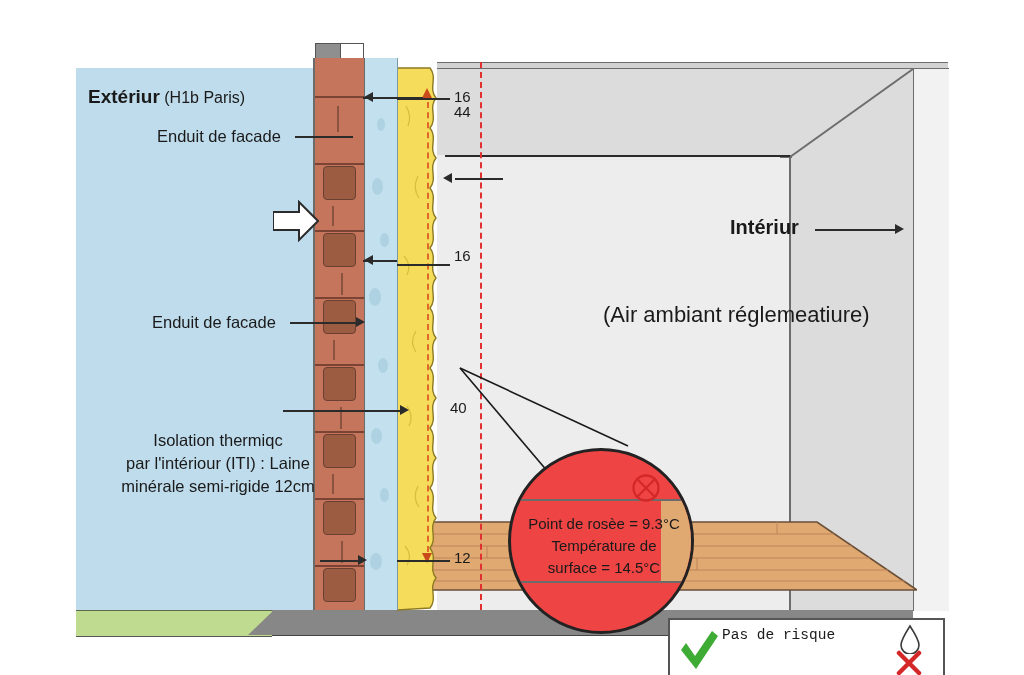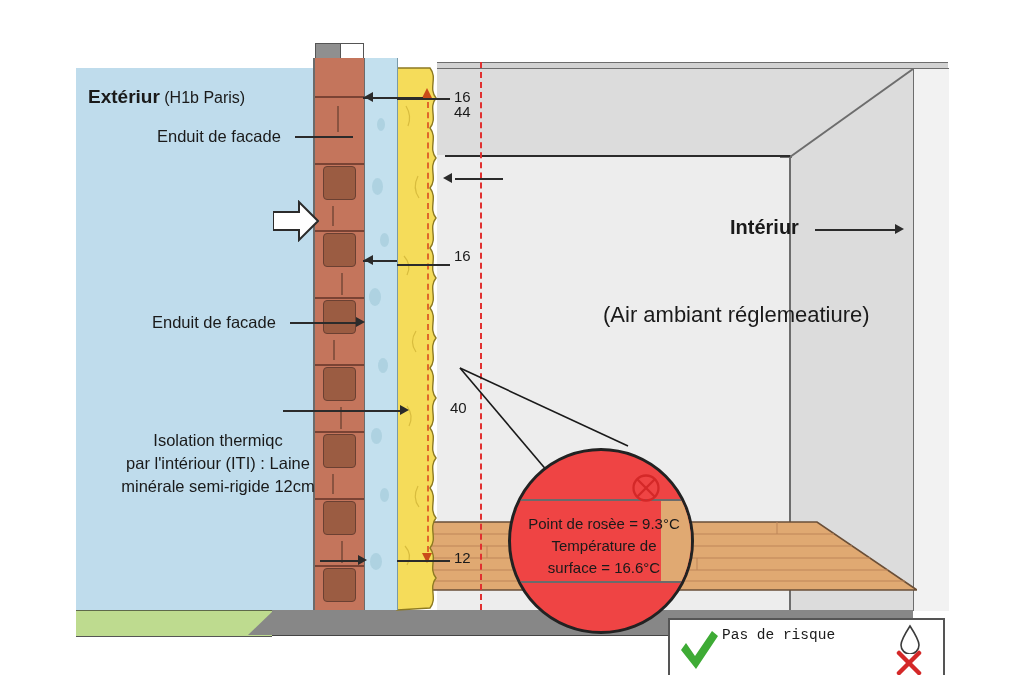--- a/index.html
+++ b/index.html
@@ -229,21 +229,21 @@
       <div id="magInner1"></div>
       <div id="magInner2"></div>
       <svg id="crossIcon" viewBox="0 0 30 30">
         <circle cx="15" cy="15" r="12.5" fill="none" stroke="#d42828" stroke-width="2.3"></circle>
         <line x1="6.5" y1="6.5" x2="23.5" y2="23.5" stroke="#d42828" stroke-width="2.3"></line>
         <line x1="23.5" y1="6.5" x2="6.5" y2="23.5" stroke="#d42828" stroke-width="2.3"></line>
       </svg>
       <div id="magText">
         <div>Point de rosèe = 9.3°C</div>
         <div>Température de</div>
-        <div>surface = 16.6°C</div>
+        <div>surface = 14.5°C</div>
       </div>
     </div>
 
     <div class="abs" id="infoBox">
       <svg id="checkMark" viewBox="0 0 42 44">
         <polygon points="3,22 8,15 17,28 34,3 40,8 18,41" fill="#3eab35"></polygon>
       </svg>
       <div id="infoTxt">
         <div>Pas de risque</div>
       </div>

